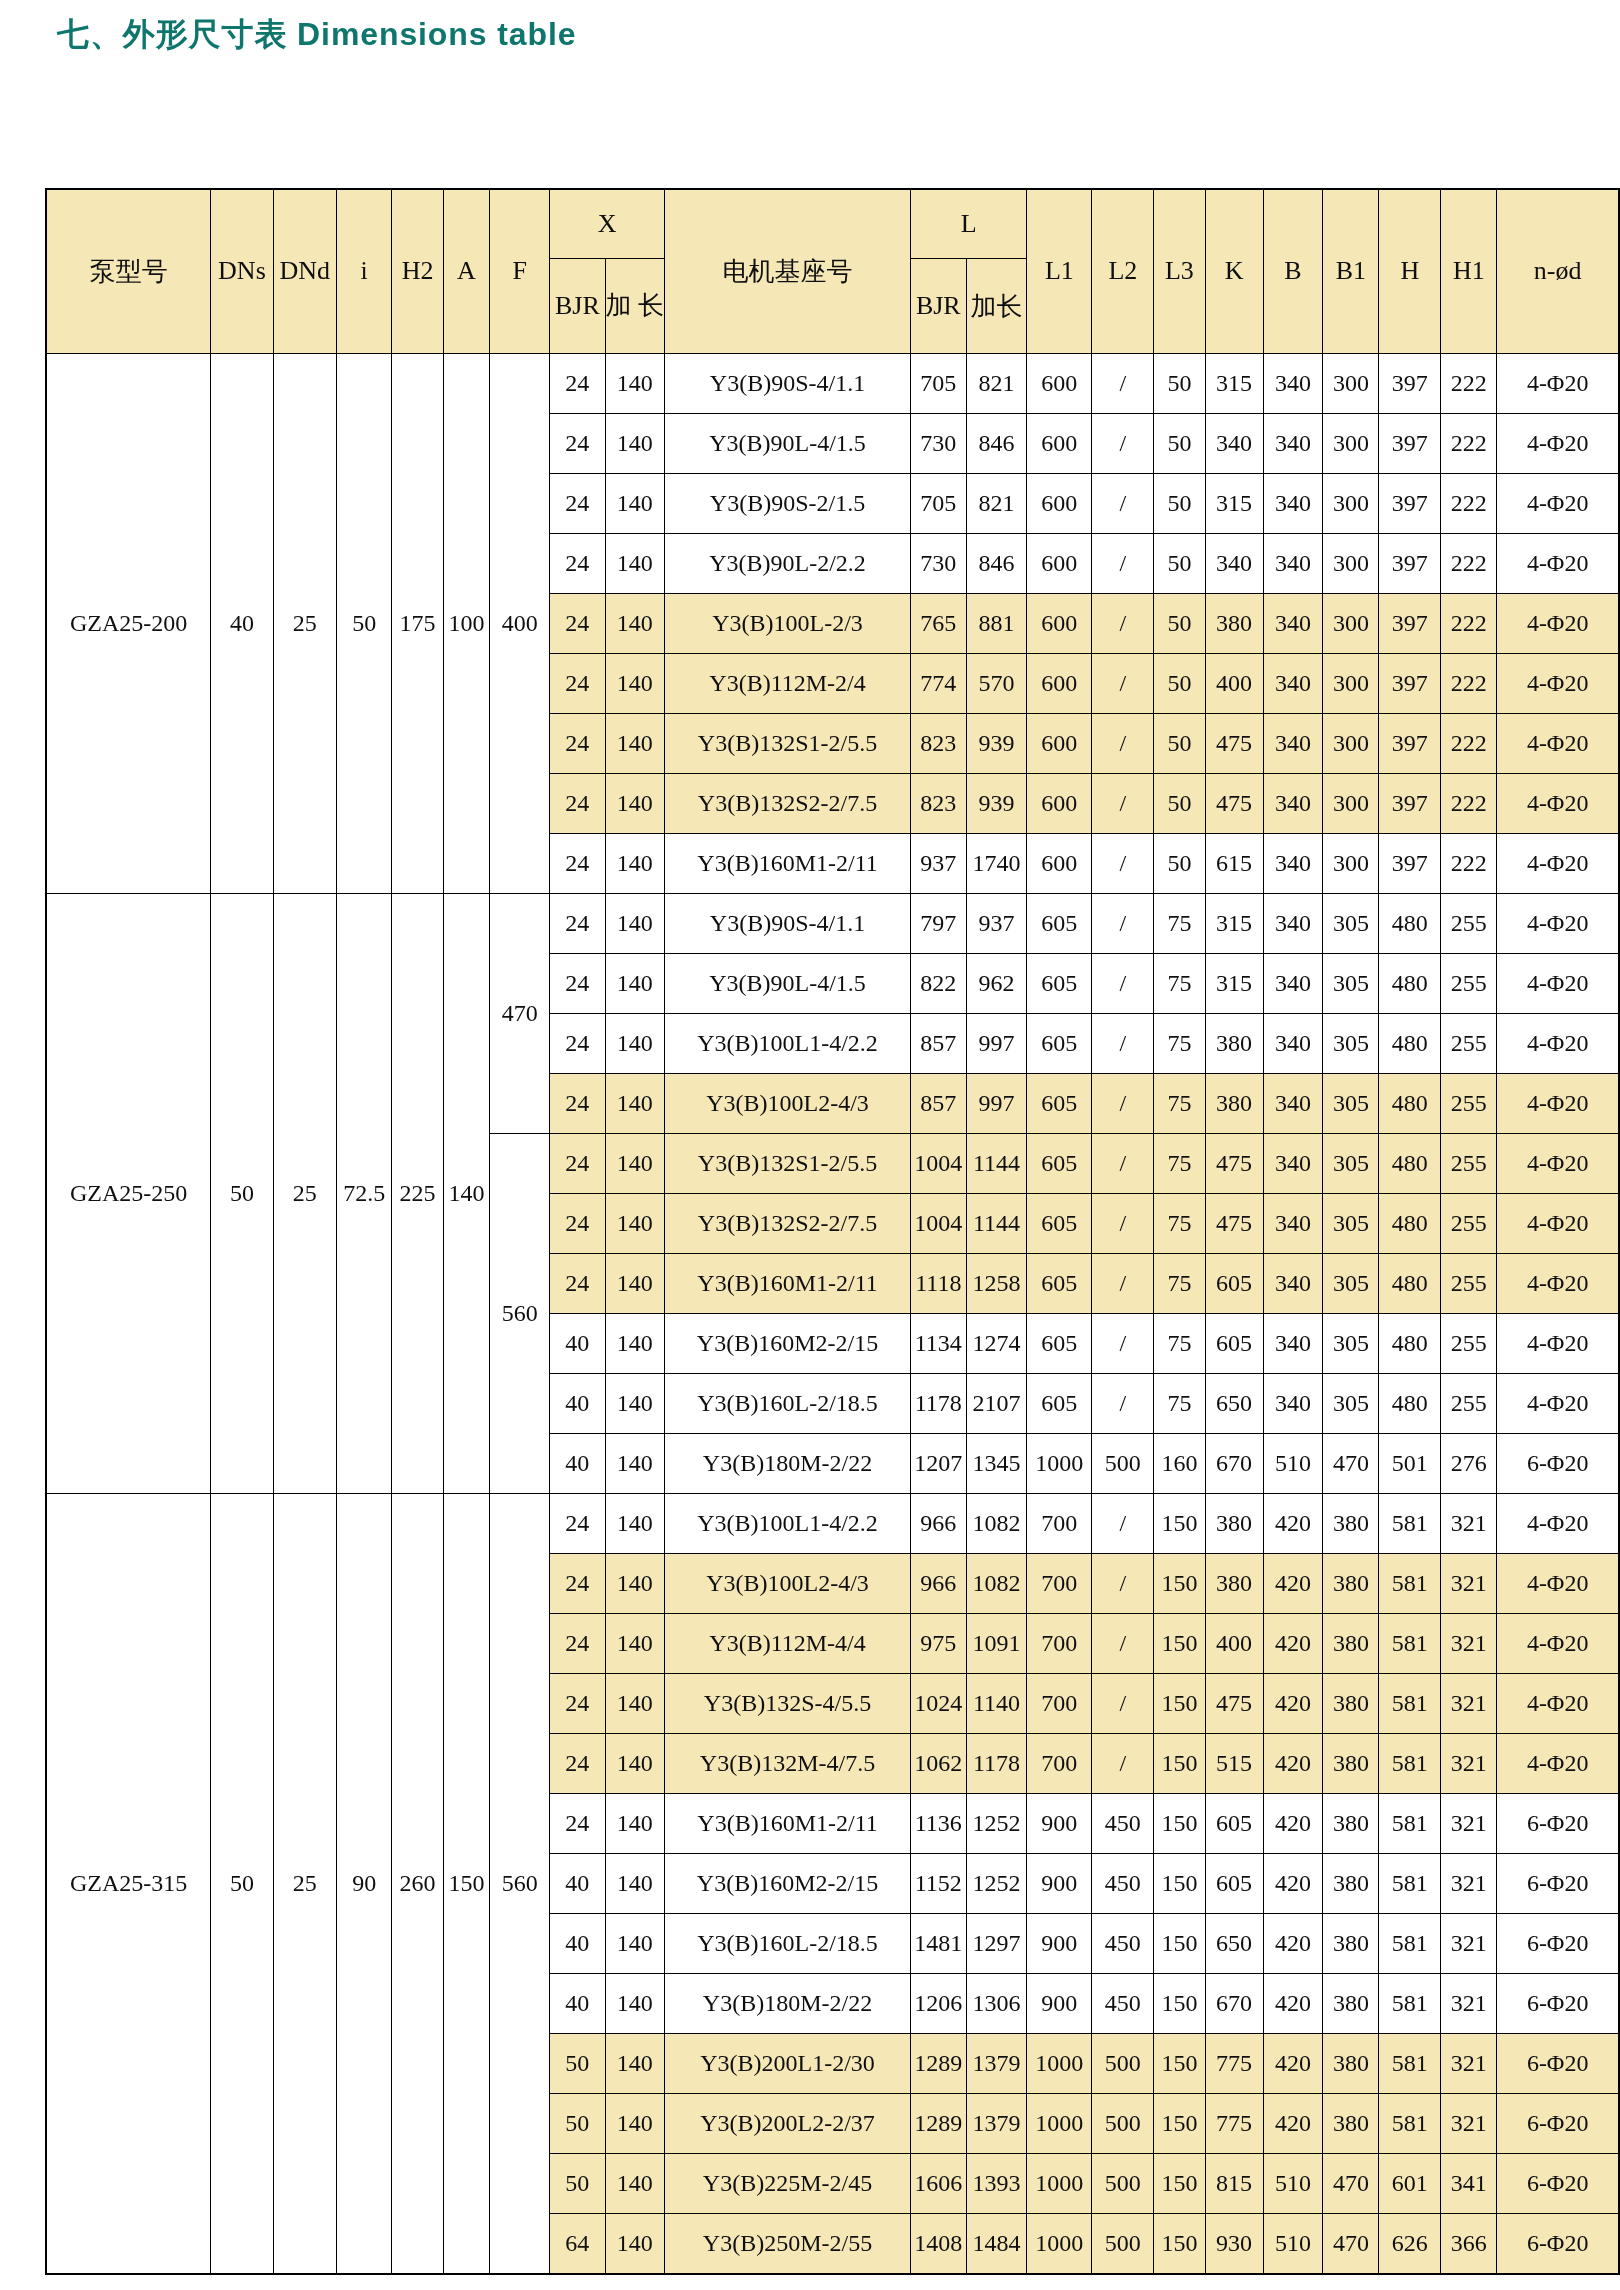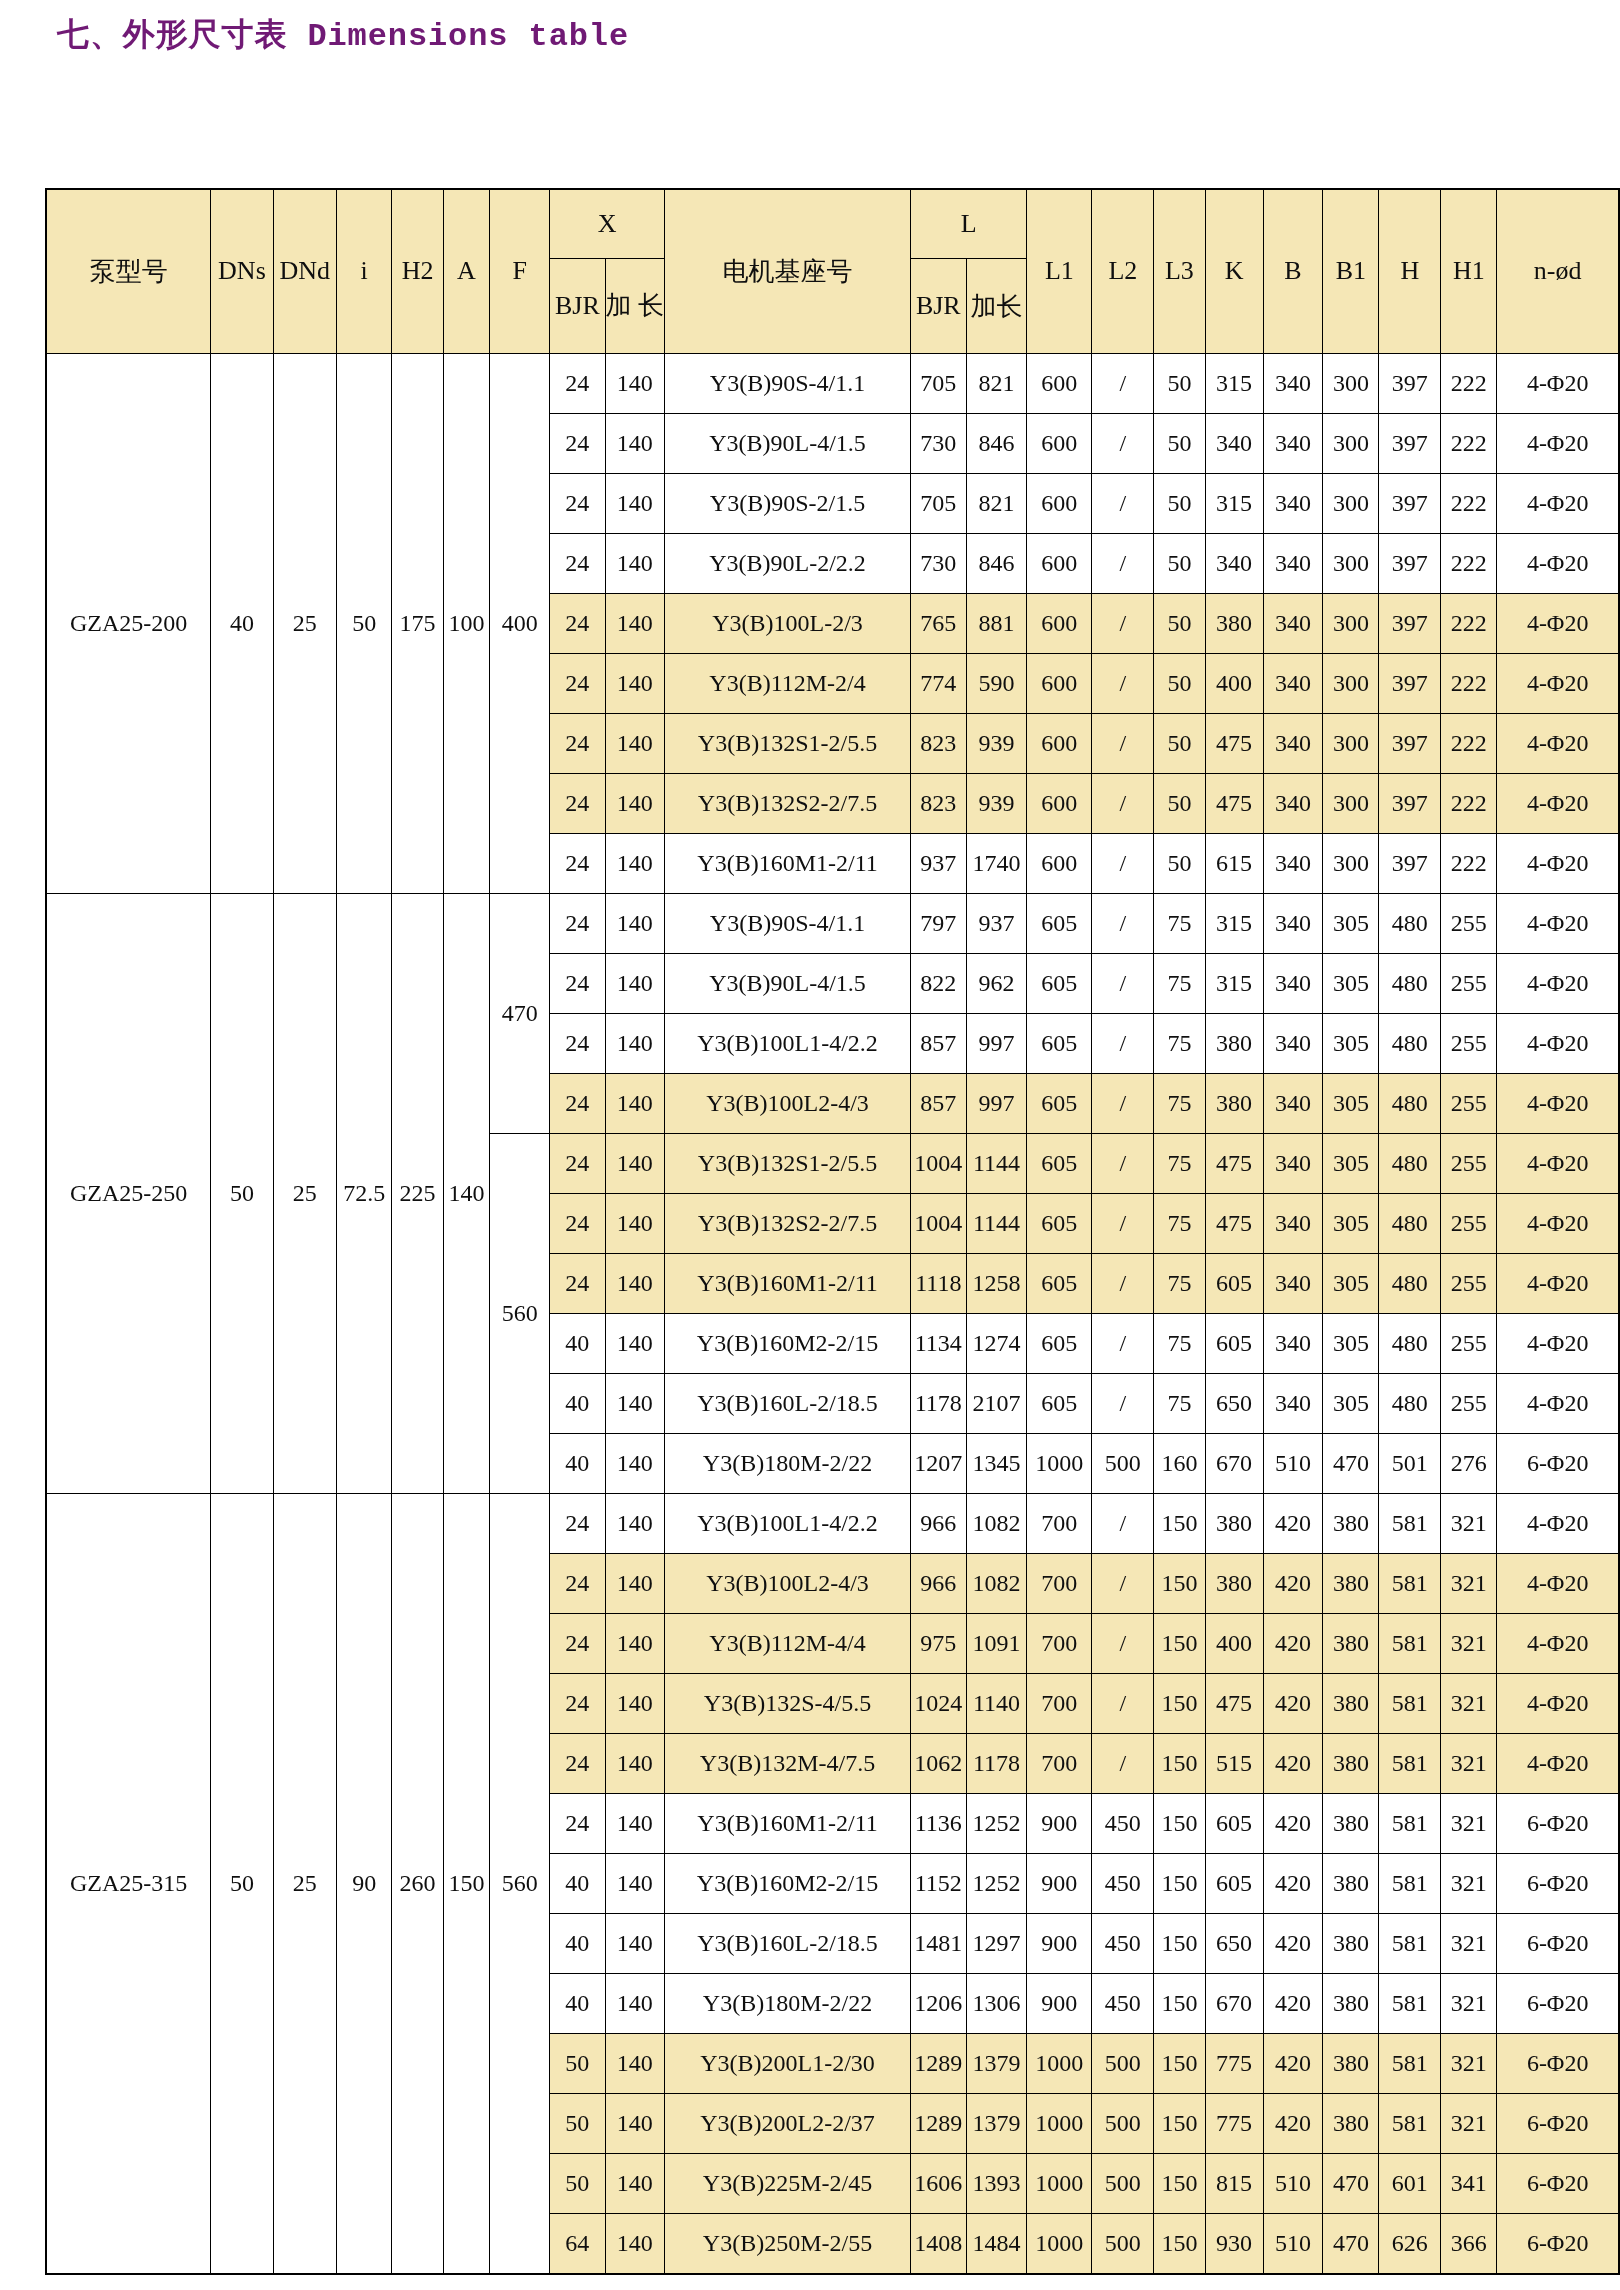--- a/index.html
+++ b/index.html
@@ -2,24 +2,24 @@
 <html style="font-size:14.3px"><head>
 <meta charset="utf-8">
 <style>
   html, body {
     margin: 0;
     padding: 0;
     background: #ffffff;
     width: 1620px;
   }
   .page-title {
-    font-family: Liberation Mono, monospace;
+    font-family: Liberation Sans, sans-serif;
     font-weight: bold;
     font-size: 32px;
-    color: #701a75;
+    color: #0f766e;
     margin: 12.5px 0 0 57px;
     letter-spacing: 0.9px;
   }
   table.dims {
     border-collapse: collapse;
     table-layout: fixed;
     margin: 131px 0 18px 45px;
     border: 2.7px solid #000000;
   }
   .dims th, .dims td {
@@ -197,21 +197,21 @@
           <td class="hl">300</td>
           <td class="hl">397</td>
           <td class="hl">222</td>
           <td class="hl">4-Φ20</td>
         </tr>
         <tr>
           <td class="hl">24</td>
           <td class="hl">140</td>
           <td class="hl">Y3(B)112M-2/4</td>
           <td class="hl">774</td>
-          <td class="hl">590</td>
+          <td class="hl">570</td>
           <td class="hl">600</td>
           <td class="hl">/</td>
           <td class="hl">50</td>
           <td class="hl">400</td>
           <td class="hl">340</td>
           <td class="hl">300</td>
           <td class="hl">397</td>
           <td class="hl">222</td>
           <td class="hl">4-Φ20</td>
         </tr>

